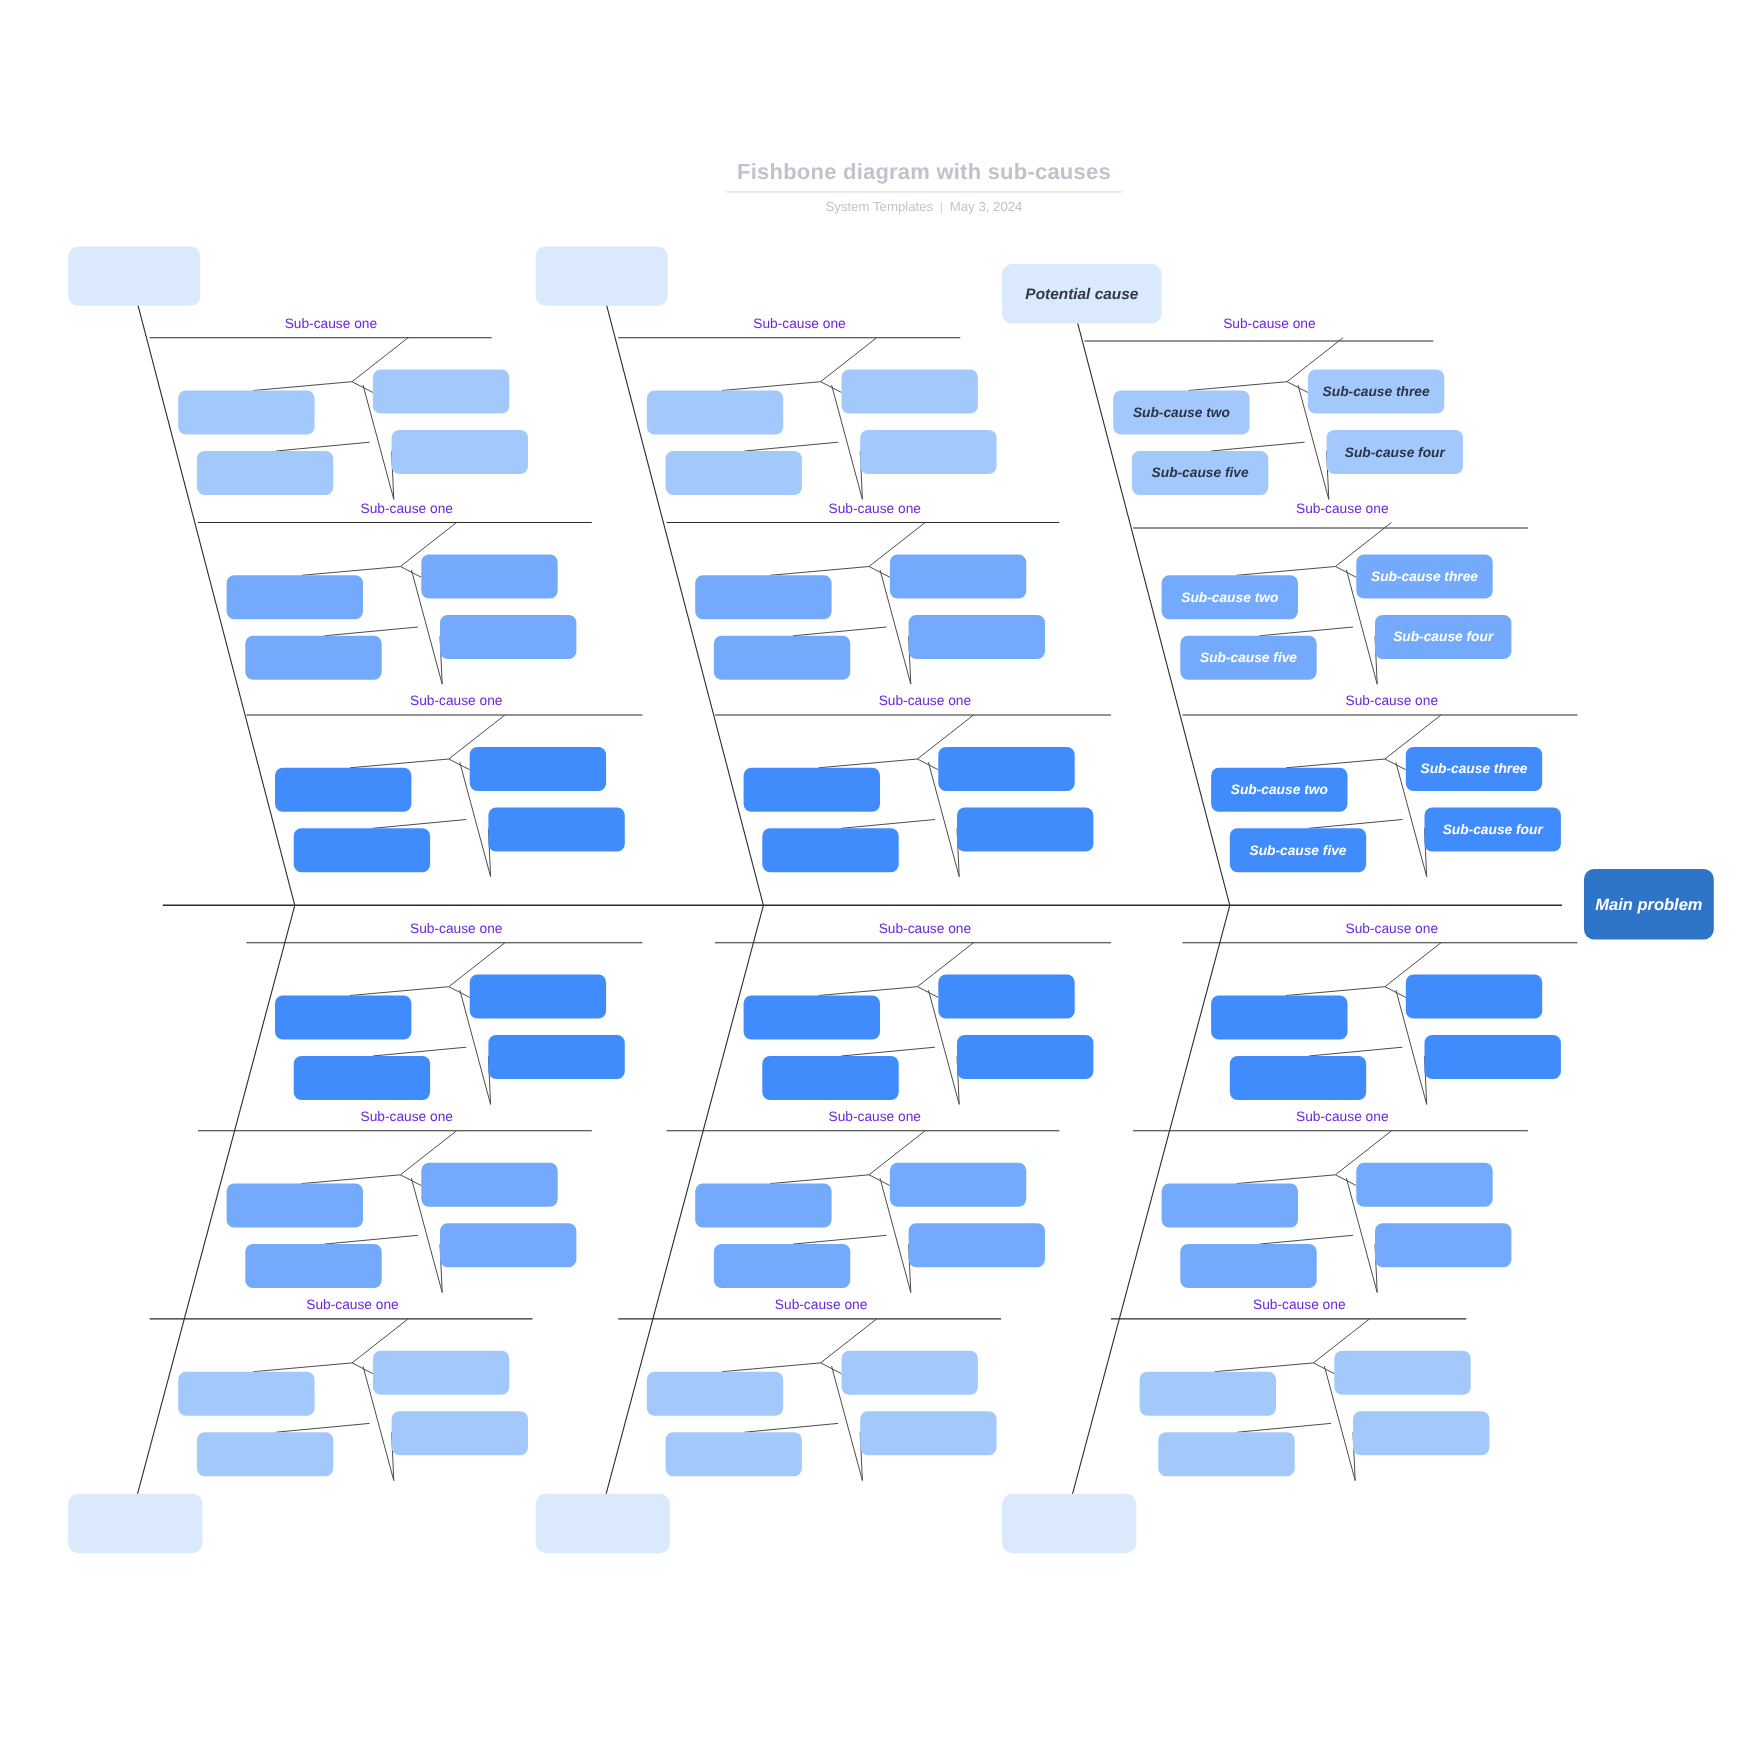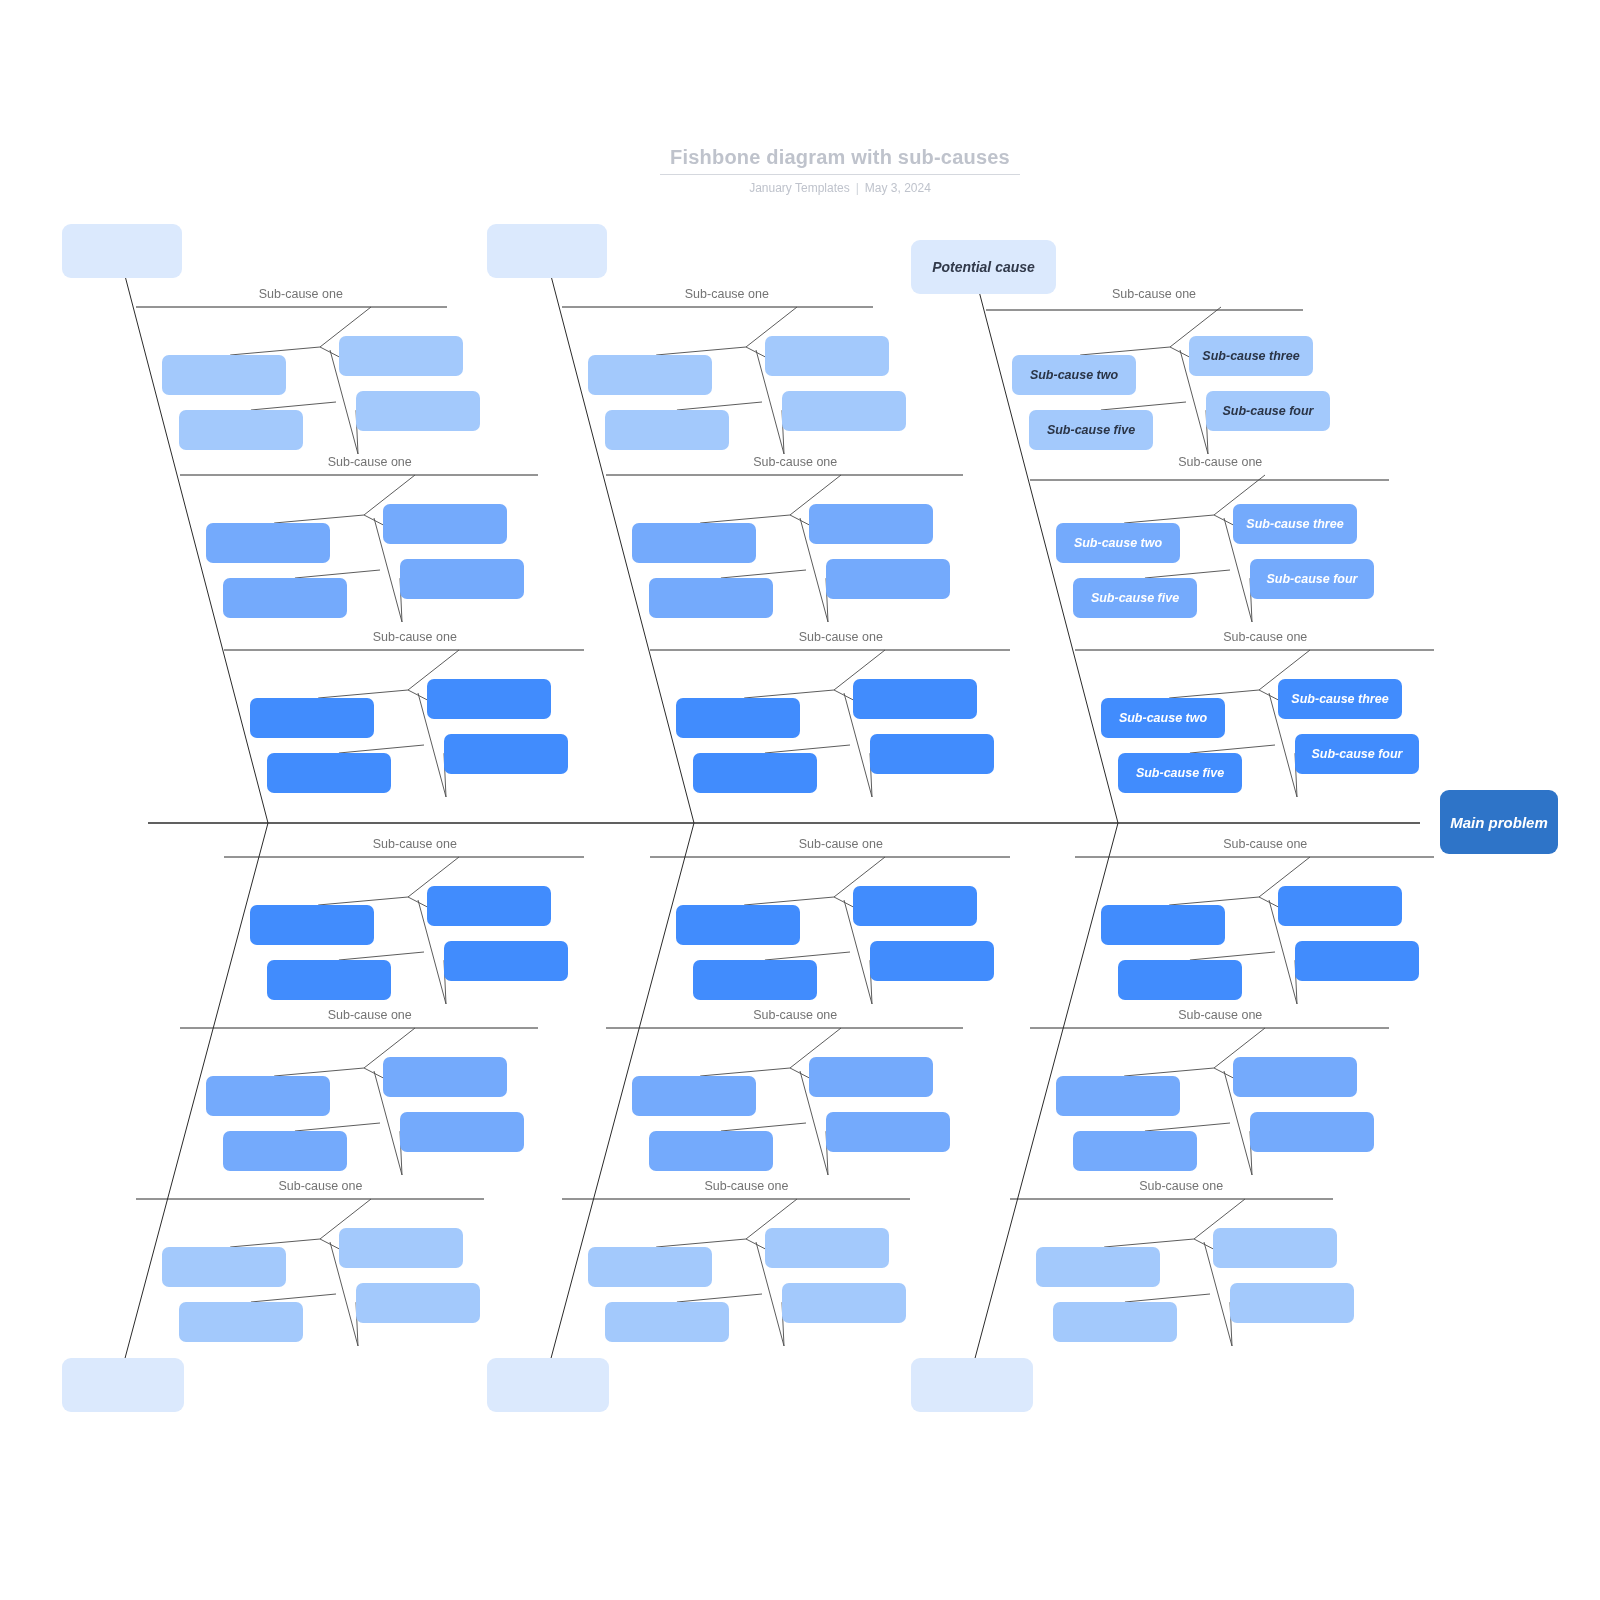--- a/index.html
+++ b/index.html
@@ -51,35 +51,35 @@
   .box.t1{background:#a3c9fc;color:#2a3446;}
   .box.t2{background:#74aafc;color:#ffffff;}
   .box.t3{background:#418cfd;color:#ffffff;}
   .box.main{
     background:#2e74c8;color:#ffffff;border-radius:9px;
     font-size:15px;font-weight:bold;font-style:italic;
   }
 
   
   .riblabel{
-    position:absolute;font-size:12.5px;color:#737373;font-style:normal;
+    position:absolute;font-size:12.5px;color:#6d28d9;font-style:normal;
     font-weight:normal;white-space:nowrap;line-height:15px;
     transform:translateX(-50%);
   }
 </style>
 </head>
 <body>
 
 <div id="canvas">
 
   <div class="hdr">
     <div class="hdr-title">Fishbone diagram with sub-causes</div>
     <div class="hdr-rule"></div>
     <div class="hdr-sub">
-      <span>January Templates</span><span class="sep">|</span><span>May 3, 2024</span>
+      <span>System Templates</span><span class="sep">|</span><span>May 3, 2024</span>
     </div>
   </div>
 
   <svg id="skeleton" viewBox="0 0 1600 1600">
 
     <line class="spine" x1="148" y1="823" x2="1420" y2="823"></line>
 
     <line class="rib" x1="124" y1="272" x2="268" y2="823"></line>
     <line class="rib" x1="268" y1="823" x2="124" y2="1362"></line>
 

